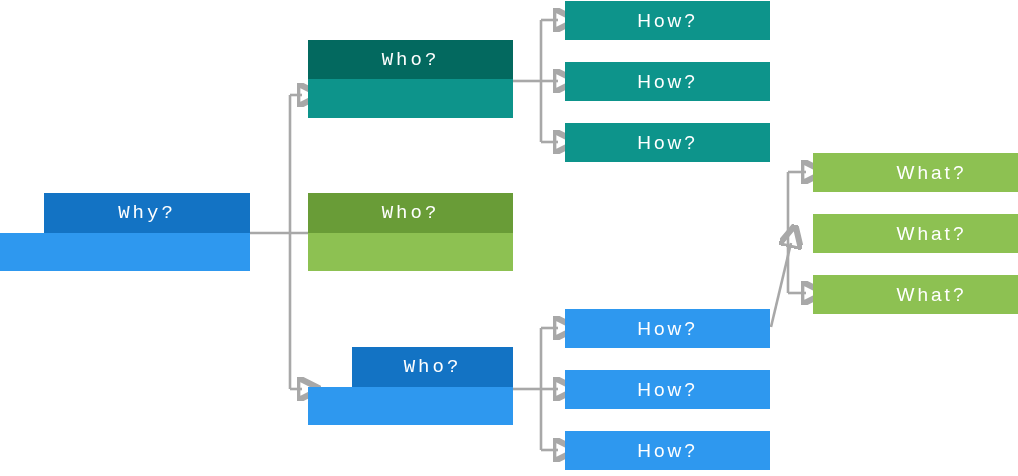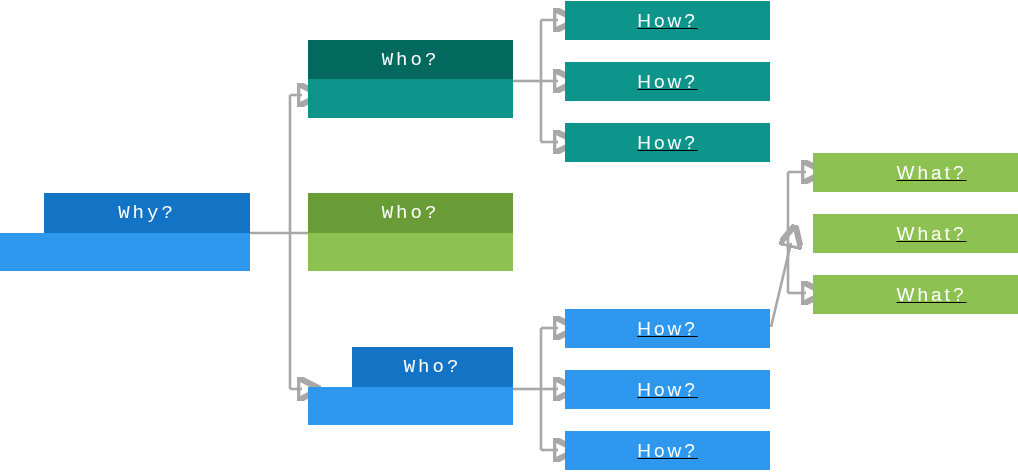--- a/index.html
+++ b/index.html
@@ -36,21 +36,20 @@
     display: flex;
     align-items: center;
     justify-content: center;
     font-family: Liberation Mono, monospace;
   }
   .seg.fill { flex: 1; }
   .node.solid {
     align-items: center;
     justify-content: center;
     flex-direction: row;
-    text-decoration: underline;
   }
   .lbl {
     color: var(--text, #fff);
     font-size: 19px;
     font-weight: 500;
     letter-spacing: 3px;
     white-space: nowrap;
   }
   .blue-dark  { background: var(--blue-dark,  #1373C4); margin-left: 44px; }
   .blue-light { background: var(--blue-light, #2E98EF); }

